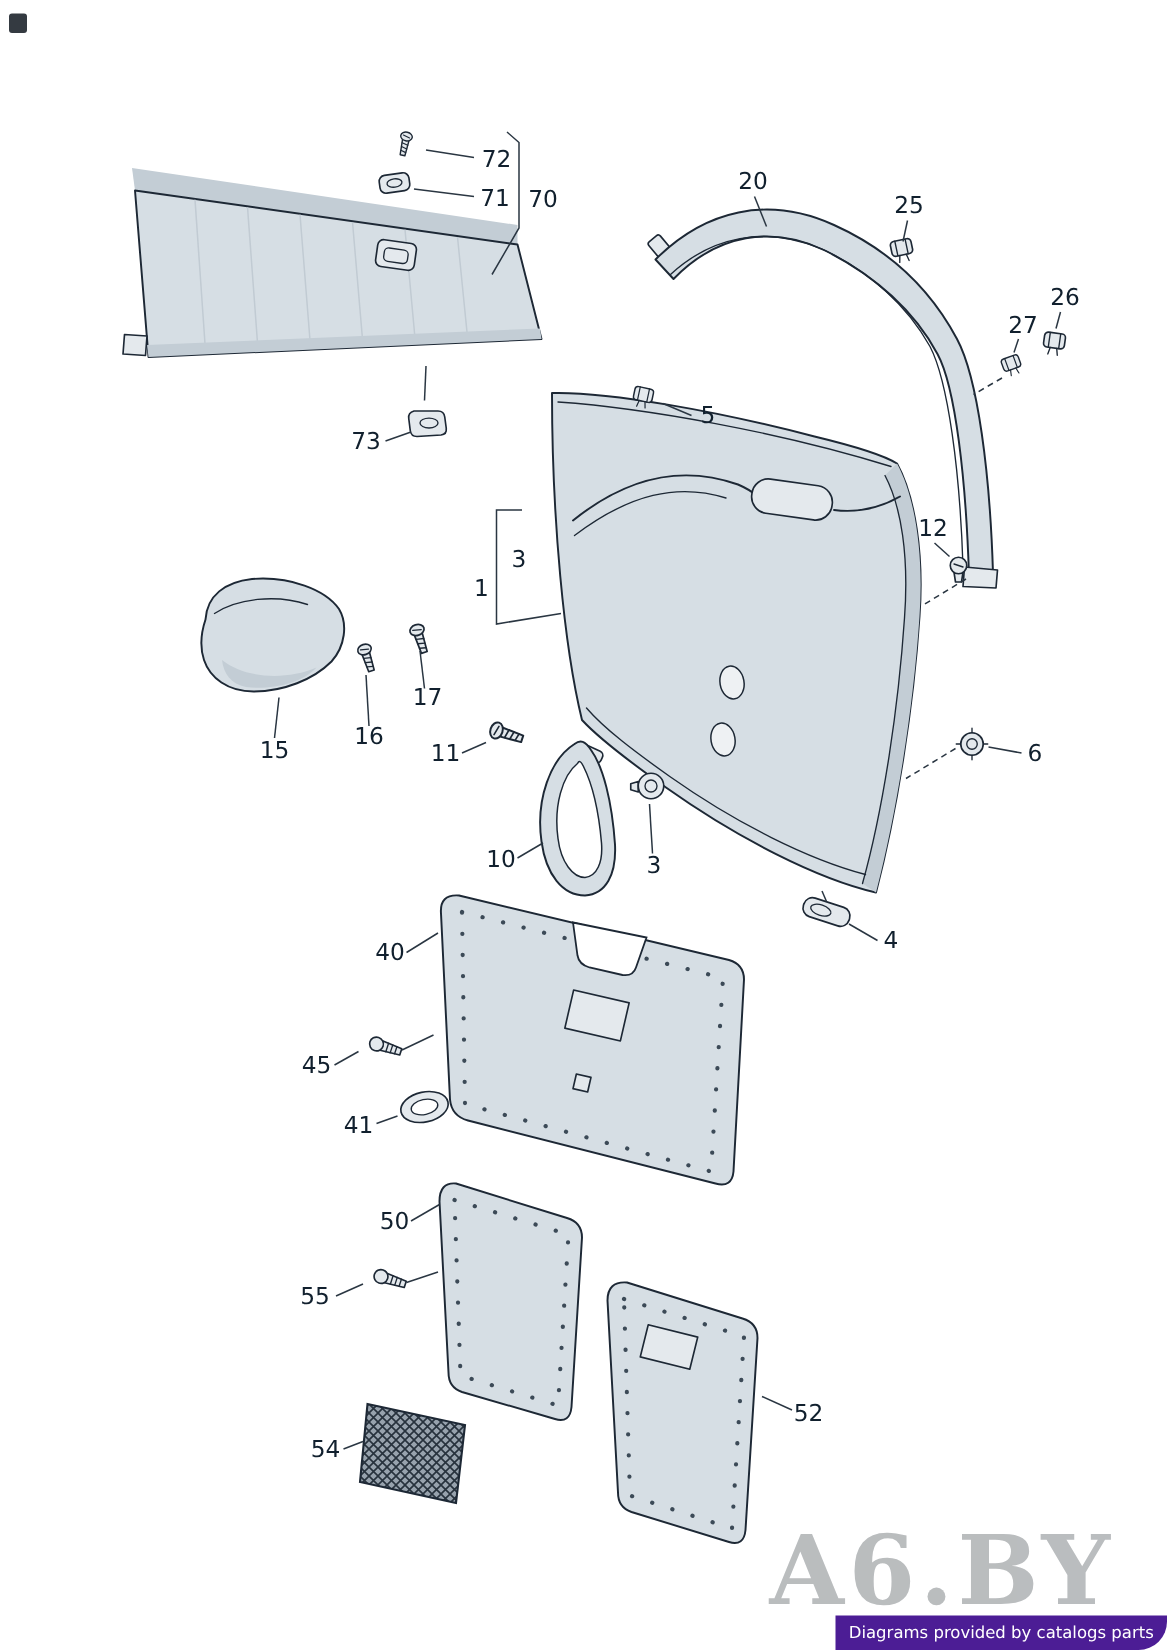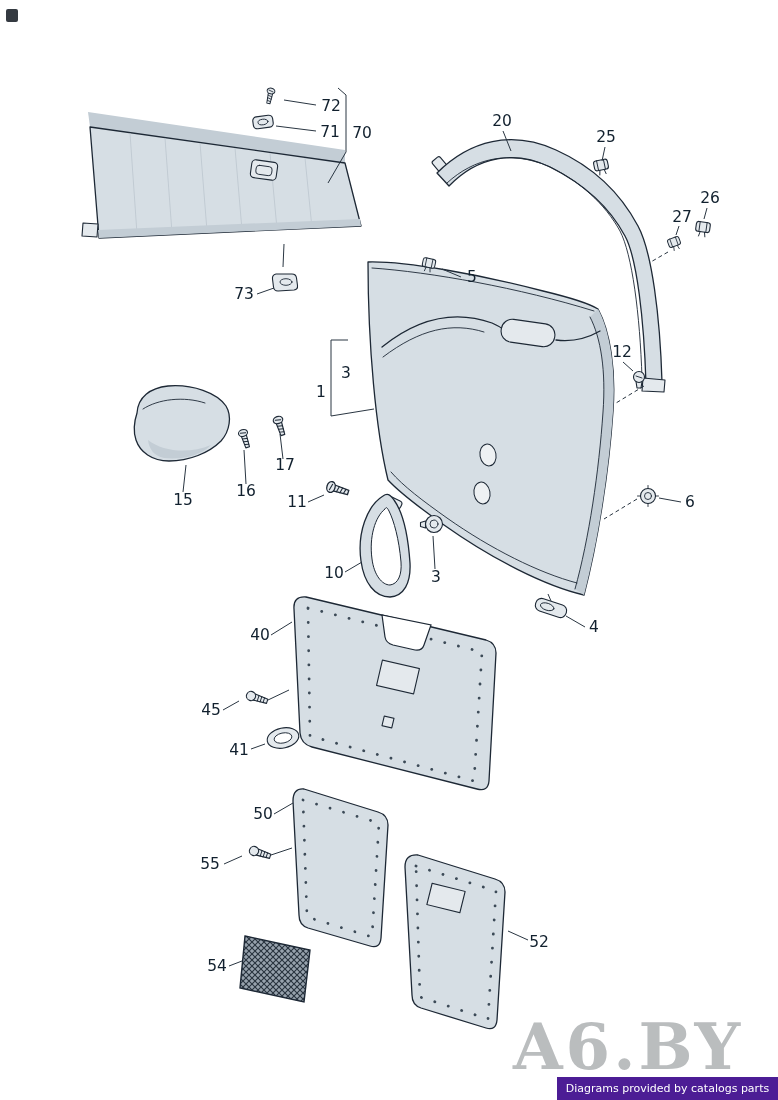--- a/index.html
+++ b/index.html
@@ -1,17 +1,17 @@
 <!DOCTYPE html>
 <html><head>
 <meta charset="utf-8">
 <style>
   html,body{margin:0;padding:0;background:#ffffff;}
   .page{position:relative;width:778px;height:1100px;background:#ffffff;overflow:hidden;
-        font-family:"DejaVu Sans", sans-serif;}
+        font-family:"DejaVu Sans", sans-serif;border-radius:19px;}
   svg{position:absolute;left:0;top:0;}
   .ln{stroke:#1d2835;fill:none;stroke-width:1.3;stroke-linecap:round;stroke-linejoin:round;}
   .thin{stroke:#1d2835;fill:none;stroke-width:0.9;stroke-linecap:round;}
   .fill-panel{fill:#d6dee4;stroke:#1d2835;stroke-width:1.3;stroke-linejoin:round;}
   .fill-light{fill:#e4e9ed;stroke:#1d2835;stroke-width:1.1;stroke-linejoin:round;}
   .fill-mid{fill:#c3cdd5;stroke:none;}
   .hole{fill:#eef1f3;stroke:#1d2835;stroke-width:1;}
   .tex{stroke:#b9c3cc;stroke-width:1;opacity:.7;}
   .leader{stroke:#2a3642;stroke-width:1;fill:none;}
   .dash{stroke-dasharray:4 3;}

